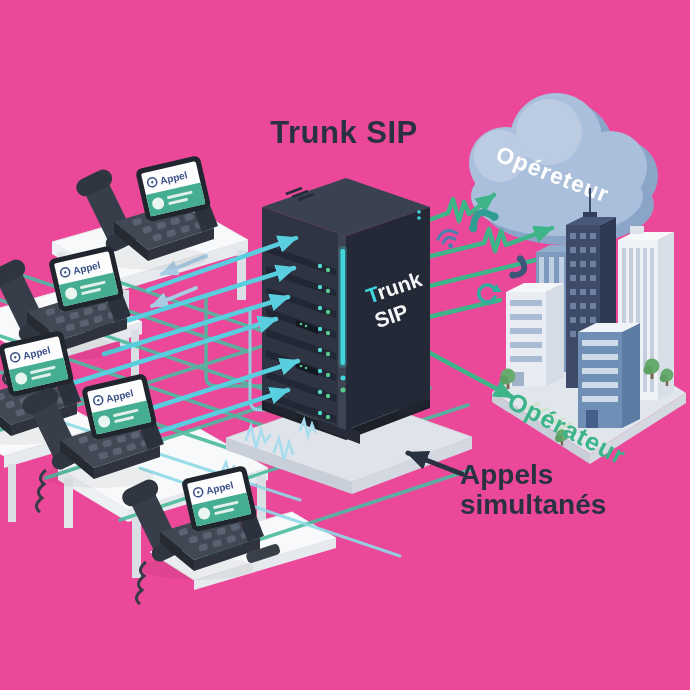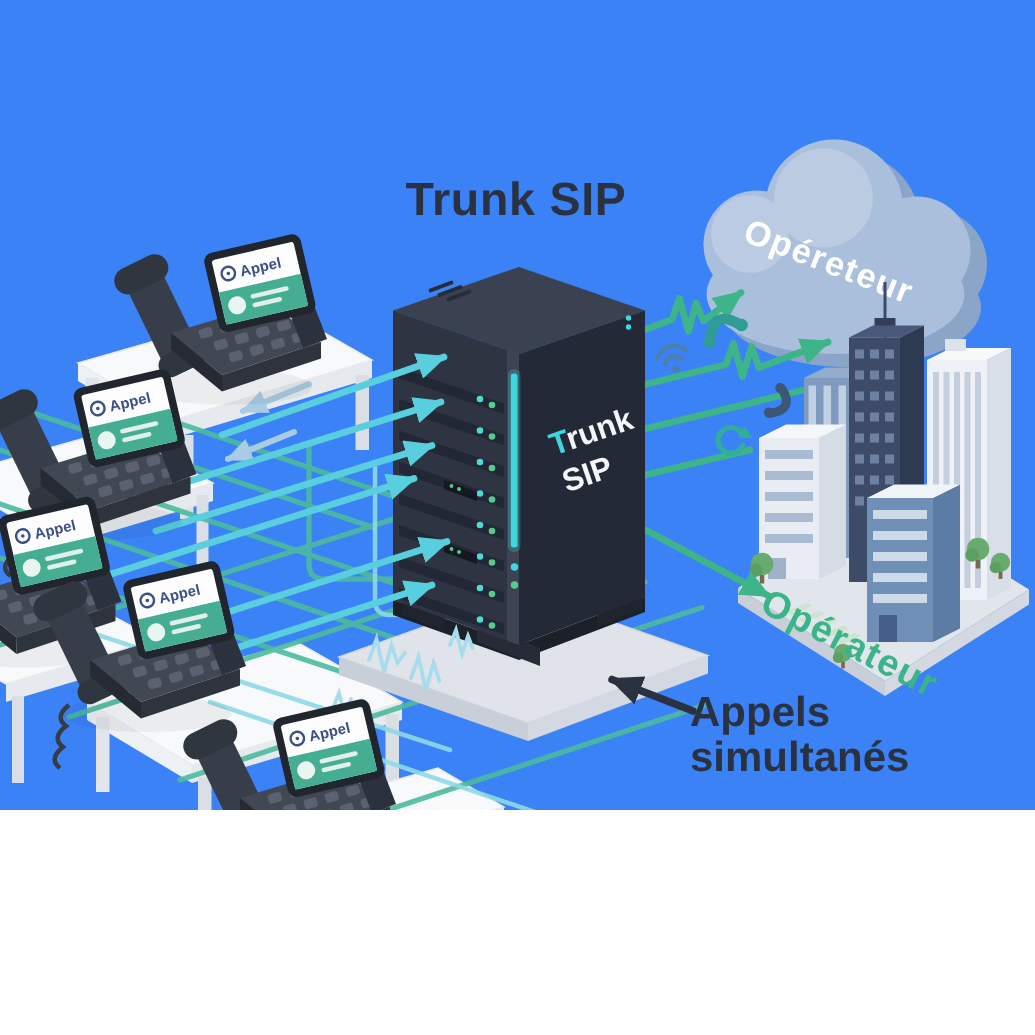--- a/index.html
+++ b/index.html
@@ -1,16 +1,16 @@
 <!DOCTYPE html>
 <html><head>
 <meta charset="utf-8">
 <style>
   html,body{margin:0;padding:0;background:#ffffff;}
-  .canvas{position:relative;width:690px;height:540px;background:#3b82f6;overflow:hidden;
+  .canvas{position:relative;width:690px;height:690px;background:#ec4899;overflow:hidden;
           font-family:"Liberation Sans", sans-serif;}
   svg{position:absolute;left:0;top:0;}
   text{font-family:"Liberation Sans", sans-serif;}
   .title-text{font-size:31px;font-weight:800;fill:#2a3242;letter-spacing:.5px;}
   .cloud-text{font-size:23px;font-weight:800;fill:#ffffff;letter-spacing:1px;}
   .rack-label{font-size:21px;font-weight:800;}
   .t-teal{fill:#3fd6de;}
   .t-white{fill:#f4f6f8;}
   .op-text{font-size:25px;font-weight:800;fill:#3cb489;letter-spacing:1px;}
   .annot-text{font-size:28px;font-weight:800;fill:#2a3242;}

